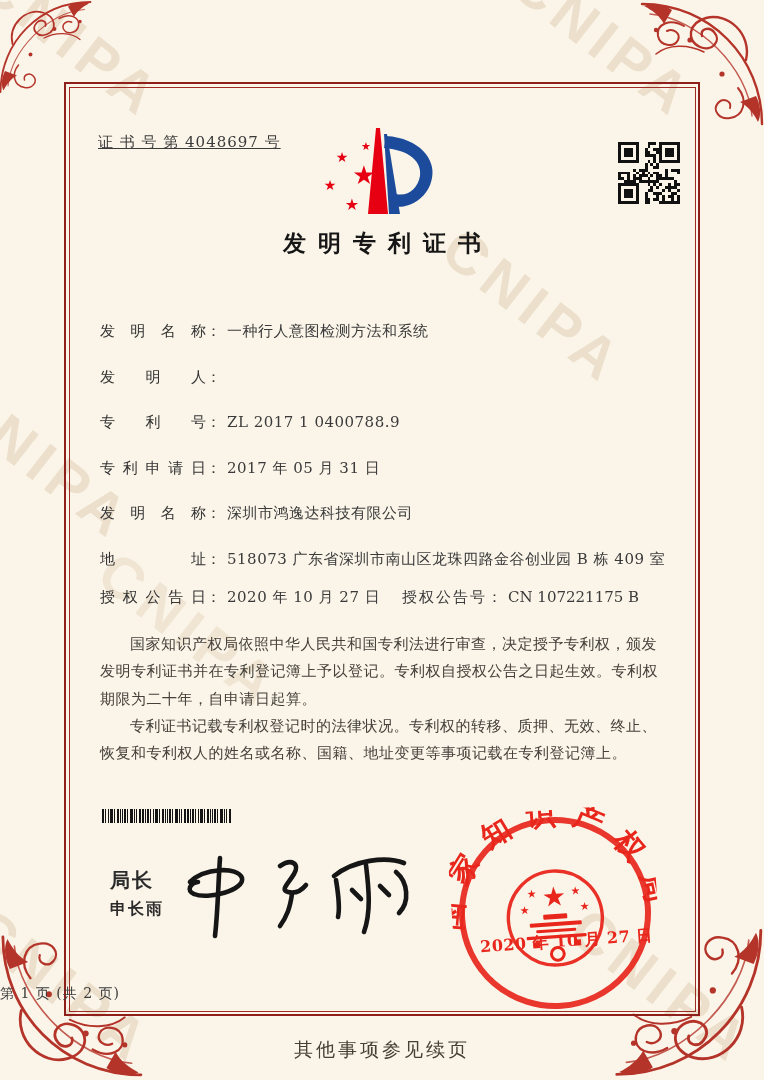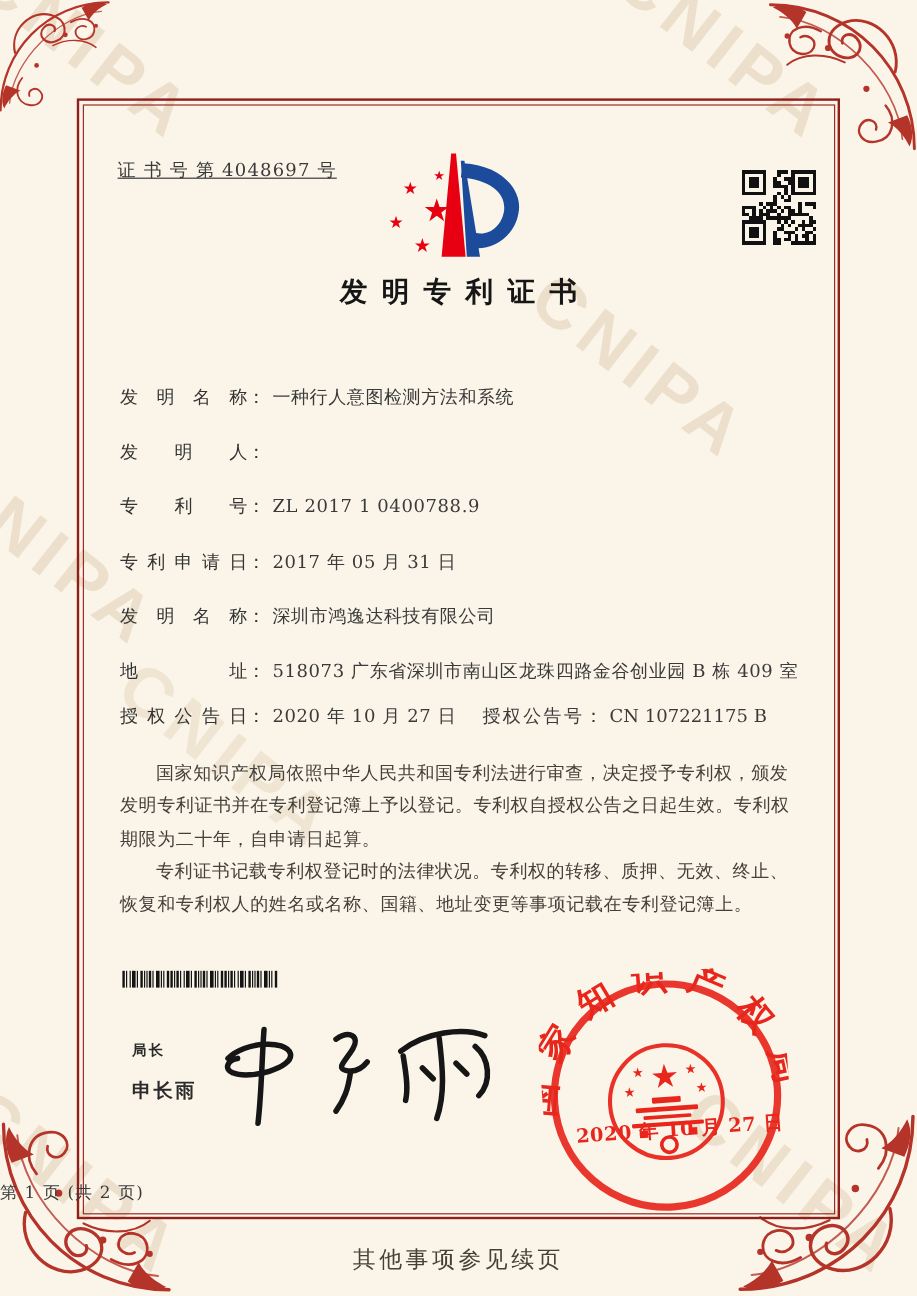--- a/index.html
+++ b/index.html
@@ -29,21 +29,21 @@
   .pair2 .lbl2{letter-spacing:2px;}
   
   .paras{position:absolute;left:100px;top:631px;width:570px;font-size:15px;
          color:#44403a;line-height:1.82;}
   .paras p{margin:0;text-indent:2em;letter-spacing:.5px;}
   
   .barcode{position:absolute;left:102px;top:809px;width:204px;height:14px;
            display:flex;align-items:stretch;}
   .barcode span{background:#141414;height:100%;flex:none;}
   
-  .sig-title{position:absolute;left:110px;top:867px;font-size:12px;color:#2b2b2b;
+  .sig-title{position:absolute;left:110px;top:867px;font-size:20px;color:#2b2b2b;
              font-weight:600;font-family:"Liberation Sans","DejaVu Sans",sans-serif;letter-spacing:2px;}
   .sig-name{position:absolute;left:110px;top:899px;font-size:16px;color:#2b2b2b;
             font-weight:600;font-family:"Liberation Sans","DejaVu Sans",sans-serif;letter-spacing:2px;}
   .sig-hand{position:absolute;left:158px;top:846px;width:276px;height:98px;}
   
   .seal{position:absolute;left:452px;top:810px;width:206px;height:206px;transform:rotate(-4deg);}
   .seal-date{position:absolute;left:26px;top:122px;width:160px;text-align:center;
              font-size:16px;font-weight:700;color:#e8261c;letter-spacing:.5px;white-space:nowrap;
              font-family:"DejaVu Serif","Liberation Serif",serif;}
   

